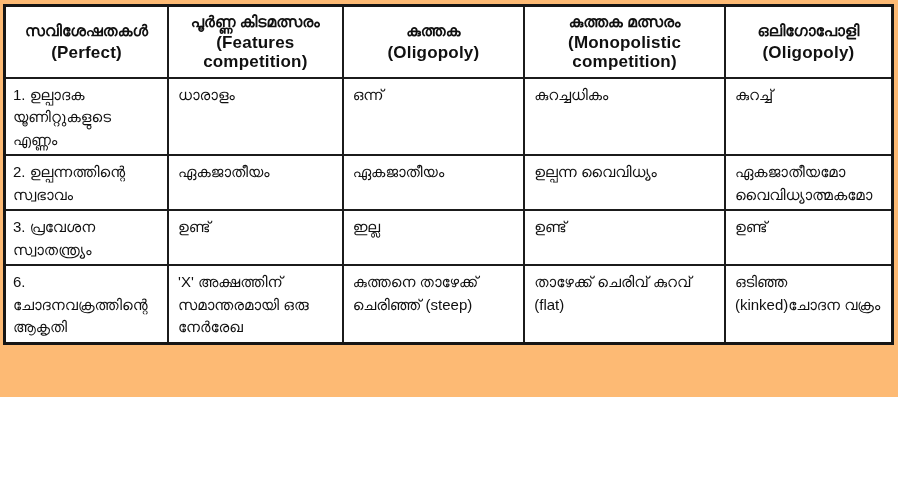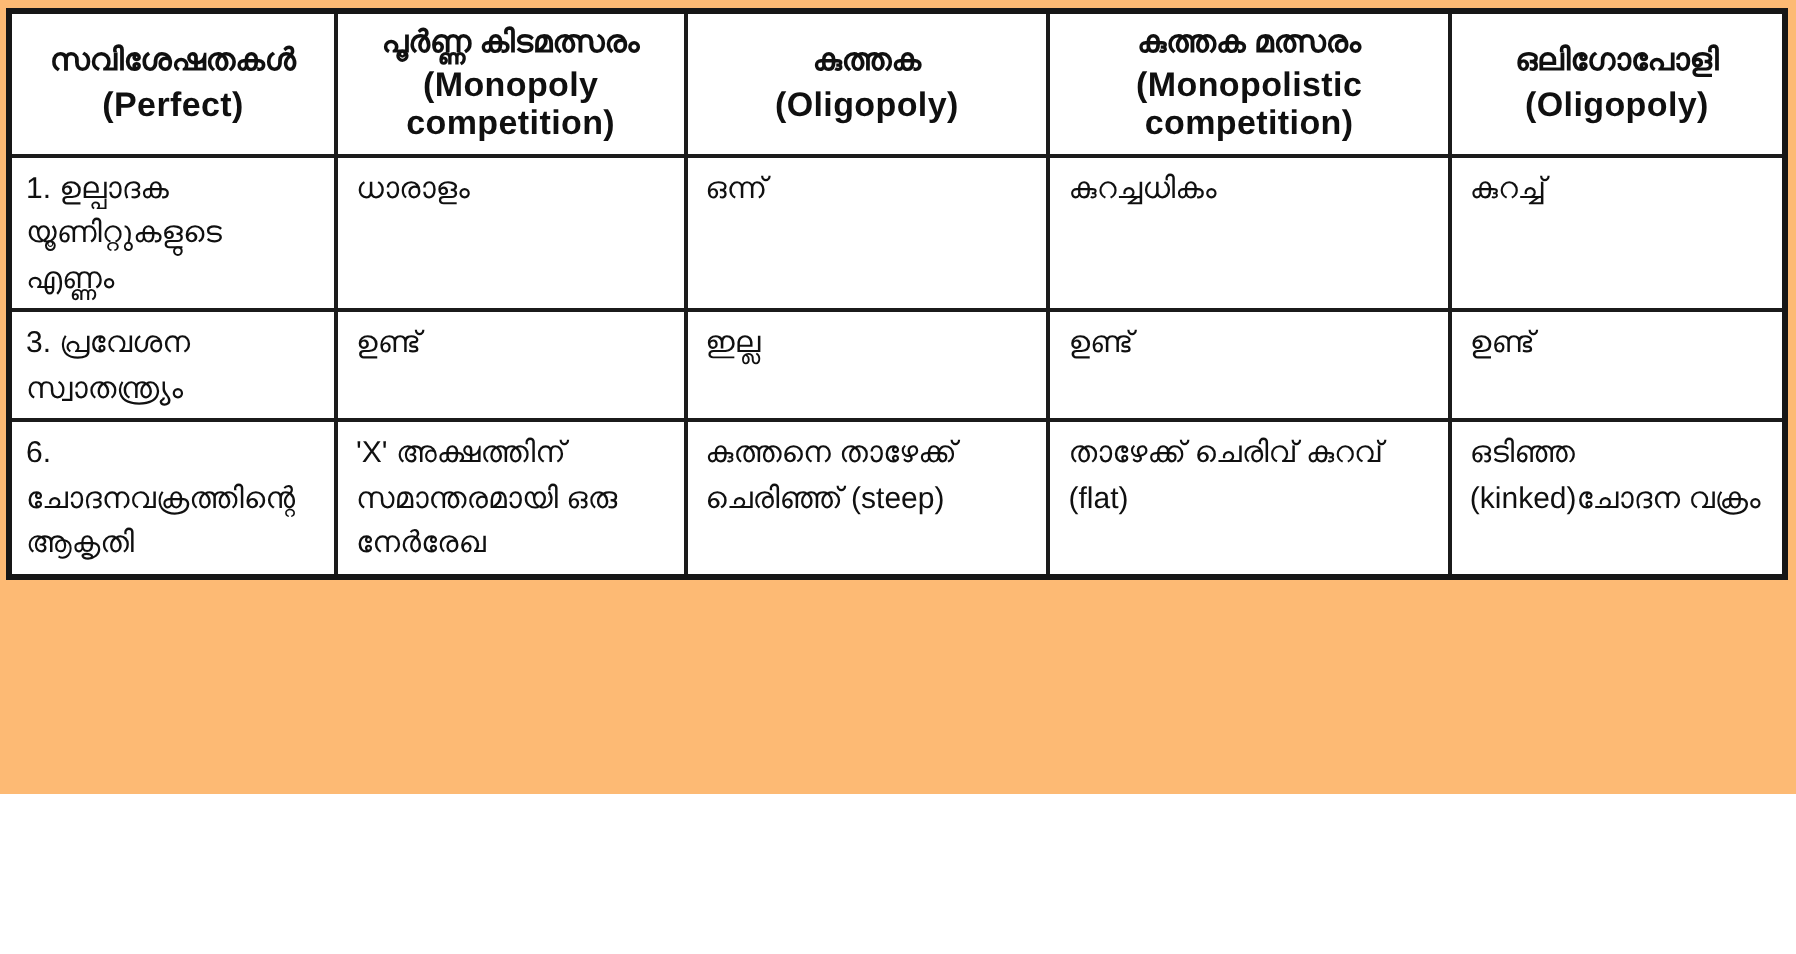--- a/index.html
+++ b/index.html
@@ -76,21 +76,21 @@
       <col class="c-oligo">
     </colgroup>
     <thead>
       <tr>
         <th>
           <span class="ml">സവിശേഷതകൾ</span>
           <span class="en">(Perfect)</span>
         </th>
         <th>
           <span class="ml">പൂർണ്ണ കിടമത്സരം</span>
-          <span class="en">(Monopoly competition)</span>
+          <span class="en">(Features competition)</span>
         </th>
         <th>
           <span class="ml">കുത്തക</span>
           <span class="en">(Oligopoly)</span>
         </th>
         <th>
           <span class="ml">കുത്തക മത്സരം</span>
           <span class="en">(Monopolistic competition)</span>
         </th>
         <th>
@@ -100,20 +100,27 @@
       </tr>
     </thead>
     <tbody>
       <tr class="r1">
         <td class="feature">1. ഉല്പാദക യൂണിറ്റുകളുടെ എണ്ണം</td>
         <td>ധാരാളം</td>
         <td>ഒന്ന്</td>
         <td>കുറച്ചധികം</td>
         <td>കുറച്ച്</td>
       </tr>
+      <tr class="r2">
+        <td class="feature">2. ഉല്പന്നത്തിന്റെ സ്വഭാവം</td>
+        <td>ഏകജാതീയം</td>
+        <td>ഏകജാതീയം</td>
+        <td>ഉല്പന്ന വൈവിധ്യം</td>
+        <td>ഏകജാതീയമോ വൈവിധ്യാത്മകമോ</td>
+      </tr>
       <tr class="r3">
         <td class="feature">3. പ്രവേശന സ്വാതന്ത്ര്യം</td>
         <td>ഉണ്ട്</td>
         <td>ഇല്ല</td>
         <td>ഉണ്ട്</td>
         <td>ഉണ്ട്</td>
       </tr>
       <tr class="r6">
         <td class="feature">6. ചോദനവക്രത്തിന്റെ ആകൃതി</td>
         <td>'X' അക്ഷത്തിന് സമാന്തരമായി ഒരു നേർരേഖ</td>

